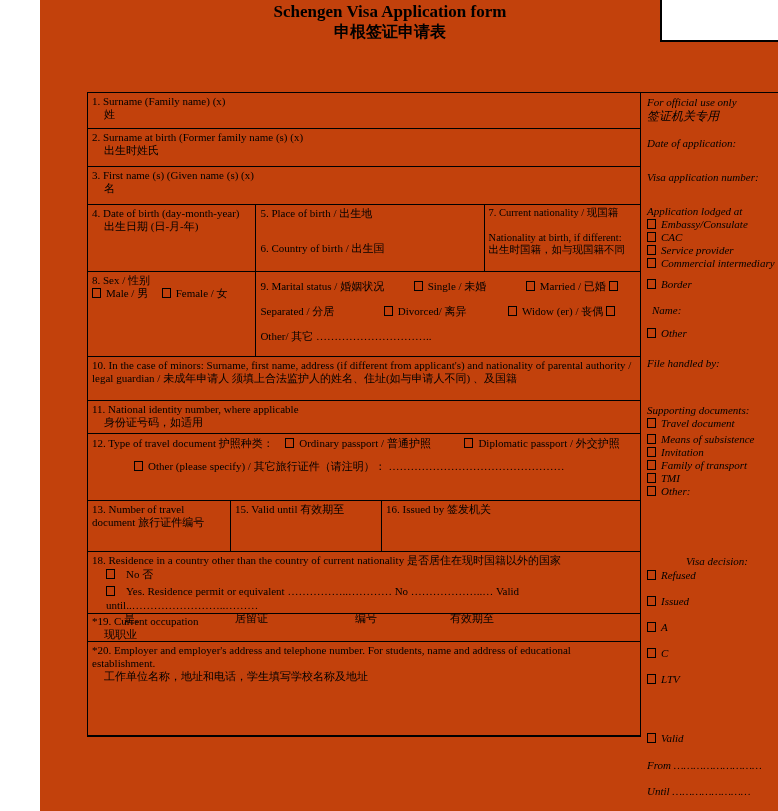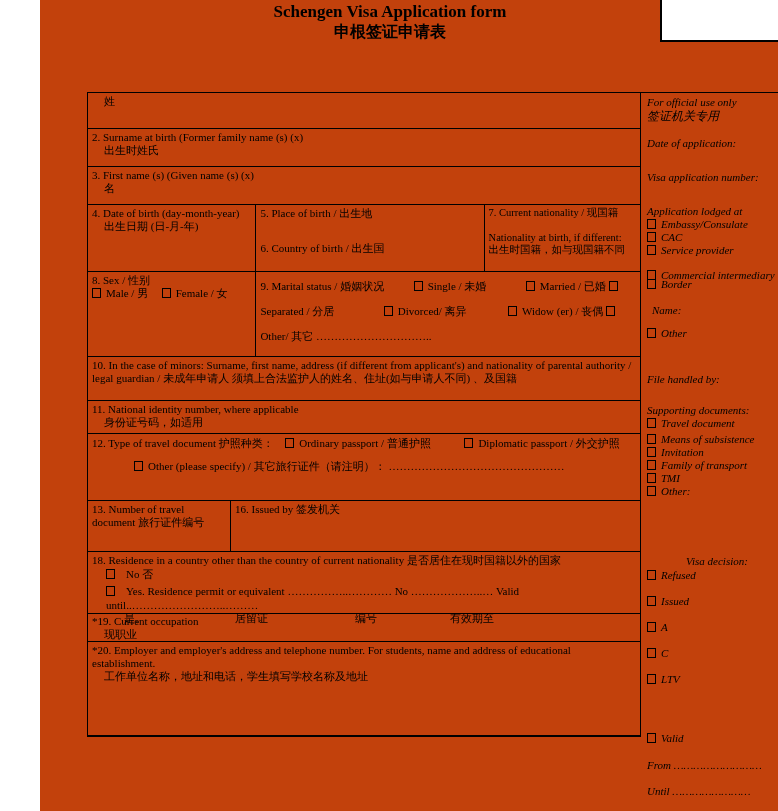--- a/index.html
+++ b/index.html
@@ -37,20 +37,21 @@
     <div class="title-zh">申根签证申请表</div>
   </div>
 
   <div class="photo-box"></div>
 
 
   <div class="main-table">
 
     <div class="row" style="height:36px">
       <div class="cell lh" style="width:100%">
+        <div>1. Surname (Family name) (x)</div>
         <div class="zh-ind">姓</div>
       </div>
     </div>
 
     <div class="row" style="height:38px">
       <div class="cell lh" style="width:100%">
         <div>2. Surname at birth (Former family name (s) (x)</div>
         <div class="zh-ind">出生时姓氏</div>
       </div>
     </div>
@@ -127,20 +128,23 @@
         <div style="margin-top:8px;padding-left:42px">
           <span class="cb"></span><span>Other (please specify) / 其它旅行证件（请注明）： …………………………………………</span>
         </div>
       </div>
     </div>
 
     <div class="row" style="height:51px">
       <div class="cell lh" style="width:143px">
         <div>13. Number of travel document 旅行证件编号</div>
       </div>
+      <div class="cell lh" style="width:151px">
+        <div>15. Valid until 有效期至</div>
+      </div>
       <div class="cell lh" style="width:138px">
         <div>16. Issued by 签发机关</div>
       </div>
     </div>
 
 
     <div class="row" style="height:62px">
       <div class="cell lh" style="width:100%">
         <div>18. Residence in a country other than the country of current nationality 是否居住在现时国籍以外的国家</div>
         <div style="padding-left:14px;margin-top:1px">
@@ -184,32 +188,32 @@
     <div class="o-item" style="top:112px">Application lodged at</div>
     <div class="o-item" style="top:125px">
       <span class="cb"></span><span>Embassy/Consulate</span>
     </div>
     <div class="o-item" style="top:138px">
       <span class="cb"></span><span>CAC</span>
     </div>
     <div class="o-item" style="top:151px">
       <span class="cb"></span><span>Service provider</span>
     </div>
-    <div class="o-item" style="top:176px">
+    <div class="o-item" style="top:164px">
       <span class="cb"></span><span>Commercial intermediary</span>
     </div>
     <div class="o-item" style="top:185px">
       <span class="cb"></span><span>Border</span>
     </div>
     <div class="o-item" style="top:211px;left:11px">Name:</div>
     <div class="o-item" style="top:234px">
       <span class="cb"></span><span>Other</span>
     </div>
 
-    <div class="o-item" style="top:280px">File handled by:</div>
+    <div class="o-item" style="top:264px">File handled by:</div>
 
     <div class="o-item" style="top:311px">Supporting documents:</div>
     <div class="o-item" style="top:324px">
       <span class="cb"></span><span>Travel document</span>
     </div>
     <div class="o-item" style="top:340px">
       <span class="cb"></span><span>Means of subsistence</span>
     </div>
     <div class="o-item" style="top:353px">
       <span class="cb"></span><span>Invitation</span>

